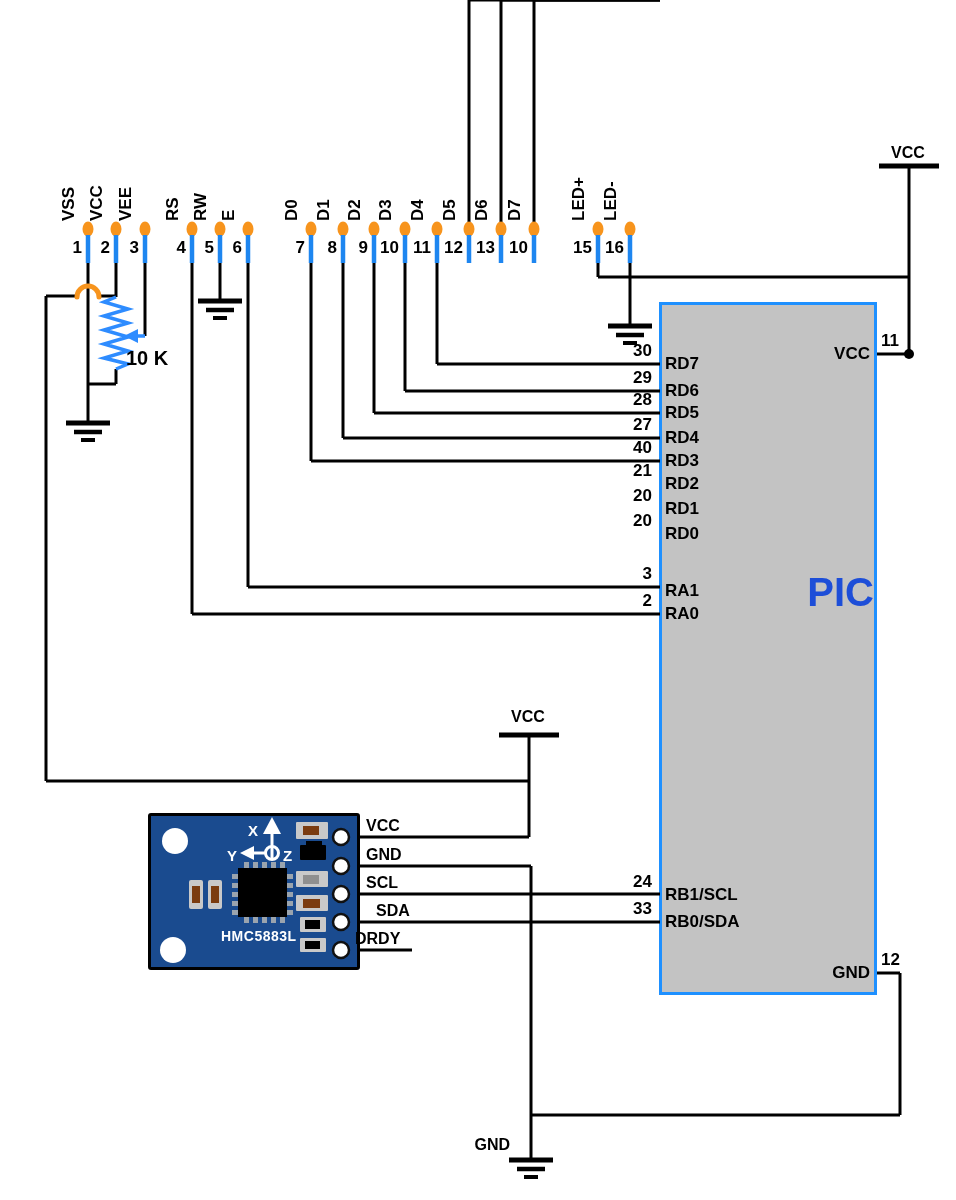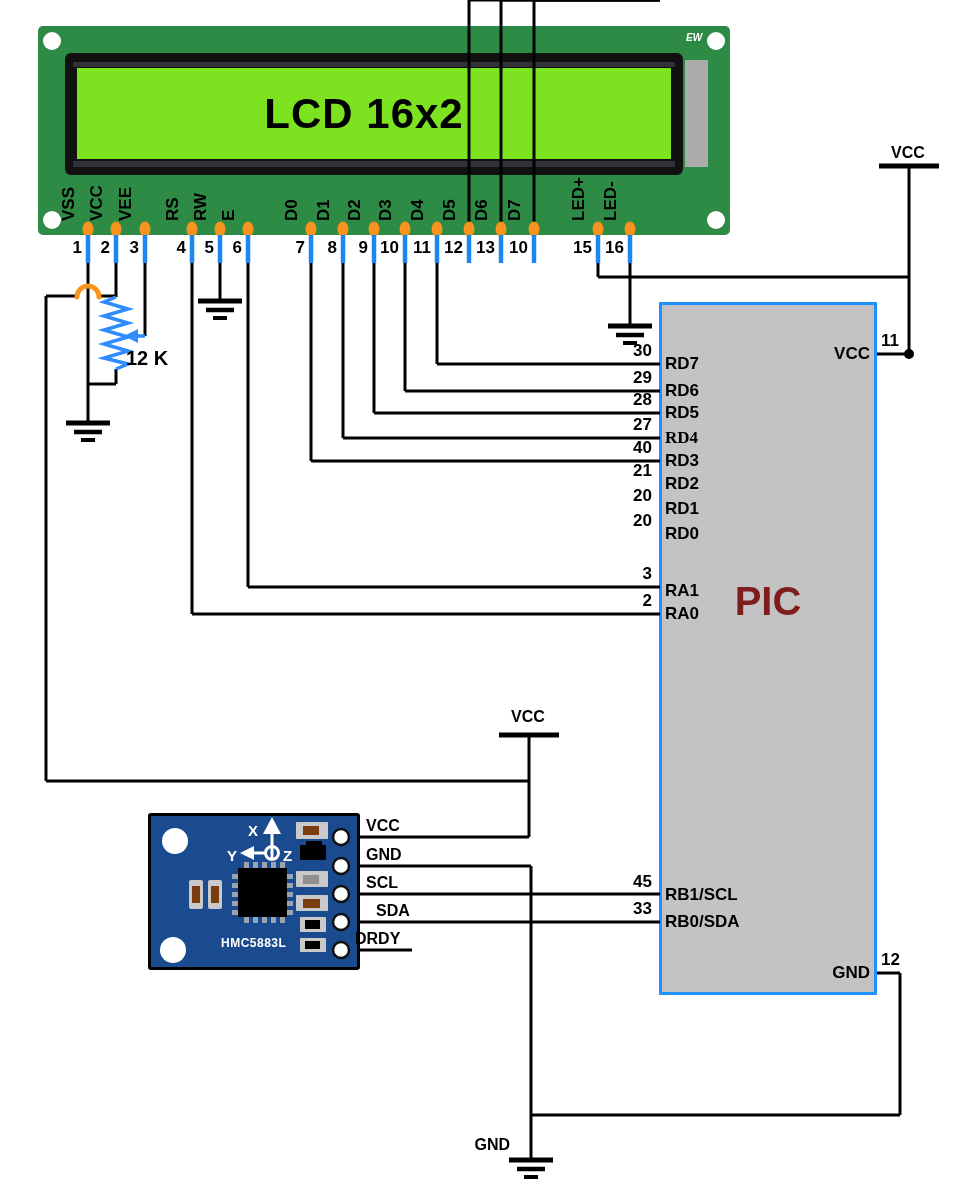--- a/index.html
+++ b/index.html
@@ -22,73 +22,58 @@
   #lcd-title{font-size:42px;font-weight:bold;color:#000;transform:translateX(-10px);letter-spacing:1px;}
   #lcd-tab{left:647px;top:34px;width:23px;height:107px;background:#ABABAB;}
   #lcd-brand{left:648px;top:6px;font-size:10px;font-style:italic;font-weight:bold;color:#fff;}
   .hole{width:18px;height:18px;border-radius:50%;background:#fff;}
 
   
   #pic-box{left:659px;top:302px;width:218px;height:693px;background:var(--pic-fill);
     border:3px solid var(--pic-border);}
   .pic-pin-label{position:absolute;left:3px;font-size:17px;font-weight:bold;line-height:20px;color:#000;white-space:nowrap;}
   .pic-right-label{position:absolute;right:4px;font-size:17px;font-weight:bold;line-height:20px;color:#000;}
-  #pic-title{position:absolute;left:0;right:0;top:274px;text-align:center;color:#7f1d1d;}
+  #pic-title{position:absolute;left:0;right:0;top:265px;text-align:right;color:#1d4ed8;}
   #pic-title .l1{font-size:40px;font-weight:bold;line-height:44px;}
   #pic-title .l2{font-size:34px;font-weight:bold;line-height:40px;}
 
   
   #hmc-board{left:148px;top:813px;width:212px;height:157px;background:var(--module-blue);
     border:3px solid #000;border-radius:3px;}
   .hmc-hole{position:absolute;width:26px;height:26px;border-radius:50%;background:#fff;}
   .cap{position:absolute;width:14px;height:29px;background:#C9C9C9;border-radius:2px;}
   .cap-in{position:absolute;left:3px;top:6px;width:8px;height:17px;background:#7B3C10;}
   .axis-letter{position:absolute;color:#fff;font-size:15px;font-weight:bold;}
-  #hmc-name{position:absolute;left:70px;top:120px;color:#fff;font-size:12px;font-weight:bold;letter-spacing:.5px;}
+  #hmc-name{position:absolute;left:70px;top:112px;color:#fff;font-size:14px;font-weight:bold;letter-spacing:.5px;}
 
   
   #labels{left:0;top:0;width:956px;height:1200px;pointer-events:none;}
   .num{position:absolute;font-size:17px;font-weight:bold;color:#000;line-height:20px;}
   .num.r{text-align:right;}
   .plabel{position:absolute;font-size:16px;font-weight:bold;color:#000;line-height:20px;}
   .lcd-rot{position:absolute;height:18px;font-size:17px;font-weight:bold;color:#000;line-height:18px;
     white-space:nowrap;transform-origin:0 100%;transform:rotate(-90deg);}
   #pot-value{position:absolute;left:126px;top:347px;font-size:20px;font-weight:bold;color:#000;}
   .pwr{position:absolute;font-size:16px;font-weight:bold;color:#000;}
   svg{position:absolute;left:0;top:0;}
 </style>
 </head>
 <body>
 
 <div id="canvas">
 
-  <div id="lcd-board" class="abs">
-    <div class="hole abs" style="left:5px;top:6px;"></div>
-    <div class="hole abs" style="left:669px;top:6px;"></div>
-    <div class="hole abs" style="left:5px;top:185px;"></div>
-    <div class="hole abs" style="left:669px;top:185px;"></div>
-    <span id="lcd-brand" class="abs">EW</span>
-    <div id="lcd-frame" class="abs">
-      <div class="bevel abs" style="left:8px;top:9px;width:602px;height:5px;"></div>
-      <div class="bevel abs" style="left:8px;top:108px;width:602px;height:6px;"></div>
-      <div id="lcd-screen" class="abs">
-        <div id="lcd-title">LCD 16x2</div>
-      </div>
-    </div>
-    <div id="lcd-tab" class="abs"></div>
-  </div>
 
   <div id="pic-box" class="abs">
     <div id="pic-title">
       <div class="l1">PIC</div>
     </div>
   <div class="pic-pin-label" style="top: 49px;">RD7</div>
       <div class="pic-pin-label" style="top: 76px;">RD6</div>
       <div class="pic-pin-label" style="top: 98px;">RD5</div>
-      <div class="pic-pin-label" style="top: 123px; font-family: Liberation Serif, serif;">RD4</div>
+      <div class="pic-pin-label" style="top: 123px;">RD4</div>
       <div class="pic-pin-label" style="top: 146px;">RD3</div>
       <div class="pic-pin-label" style="top: 169px;">RD2</div>
       <div class="pic-pin-label" style="top: 194px;">RD1</div>
       <div class="pic-pin-label" style="top: 219px;">RD0</div>
       <div class="pic-pin-label" style="top: 276px;">RA1</div>
       <div class="pic-pin-label" style="top: 299px;">RA0</div>
       <div class="pic-pin-label" style="top: 580px;">RB1/SCL</div>
       <div class="pic-pin-label" style="top: 607px;">RB0/SDA</div>
       <div class="pic-right-label" style="top: 39px;">VCC</div>
       <div class="pic-right-label" style="top: 658px;">GND</div>
@@ -248,21 +233,21 @@
       <circle cx="341" cy="866" r="8" fill="#fff" stroke="#111" stroke-width="2.5"></circle>
       <circle cx="341" cy="894" r="8" fill="#fff" stroke="#111" stroke-width="2.5"></circle>
       <circle cx="341" cy="922" r="8" fill="#fff" stroke="#111" stroke-width="2.5"></circle>
       <circle cx="341" cy="950" r="8" fill="#fff" stroke="#111" stroke-width="2.5"></circle>
     </svg>
 
   <div id="labels" class="abs">
     <div class="pwr" style="left:868px;top:144px;width:80px;text-align:center;">VCC</div>
     <div class="pwr" style="left:488px;top:708px;width:80px;text-align:center;">VCC</div>
     <div class="pwr" style="left:440px;top:1136px;width:70px;text-align:right;">GND</div>
-    <div id="pot-value">12 K</div>
+    <div id="pot-value">10 K</div>
   <div class="num r" style="left:50px;top:238px;width:32px;">1</div>
       <div class="lcd-rot" style="left:78px;top:203px;">VSS</div>
       <div class="num r" style="left:78px;top:238px;width:32px;">2</div>
       <div class="lcd-rot" style="left:106px;top:203px;">VCC</div>
       <div class="num r" style="left:107px;top:238px;width:32px;">3</div>
       <div class="lcd-rot" style="left:135px;top:203px;">VEE</div>
       <div class="num r" style="left:154px;top:238px;width:32px;">4</div>
       <div class="lcd-rot" style="left:182px;top:203px;">RS</div>
       <div class="num r" style="left:182px;top:238px;width:32px;">5</div>
       <div class="lcd-rot" style="left:210px;top:203px;">RW</div>
@@ -291,21 +276,21 @@
       <div class="num r" style="left:595px;top:341px;width:57px;">30</div>
       <div class="num r" style="left:595px;top:368px;width:57px;">29</div>
       <div class="num r" style="left:595px;top:390px;width:57px;">28</div>
       <div class="num r" style="left:595px;top:415px;width:57px;">27</div>
       <div class="num r" style="left:595px;top:438px;width:57px;">40</div>
       <div class="num r" style="left:595px;top:461px;width:57px;">21</div>
       <div class="num r" style="left:595px;top:486px;width:57px;">20</div>
       <div class="num r" style="left:595px;top:511px;width:57px;">20</div>
       <div class="num r" style="left:595px;top:564px;width:57px;">3</div>
       <div class="num r" style="left:595px;top:591px;width:57px;">2</div>
-      <div class="num r" style="left:595px;top:872px;width:57px;">45</div>
+      <div class="num r" style="left:595px;top:872px;width:57px;">24</div>
       <div class="num r" style="left:595px;top:899px;width:57px;">33</div>
       <div class="num" style="left:881px;top:331px;">11</div>
       <div class="num" style="left:881px;top:950px;">12</div>
       <div class="plabel" style="left:366px;top:816px;">VCC</div>
       <div class="plabel" style="left:366px;top:845px;">GND</div>
       <div class="plabel" style="left:366px;top:873px;">SCL</div>
       <div class="plabel" style="left:376px;top:901px;">SDA</div>
       <div class="plabel" style="left:355px;top:929px;">DRDY</div>
     </div>
 </div>

